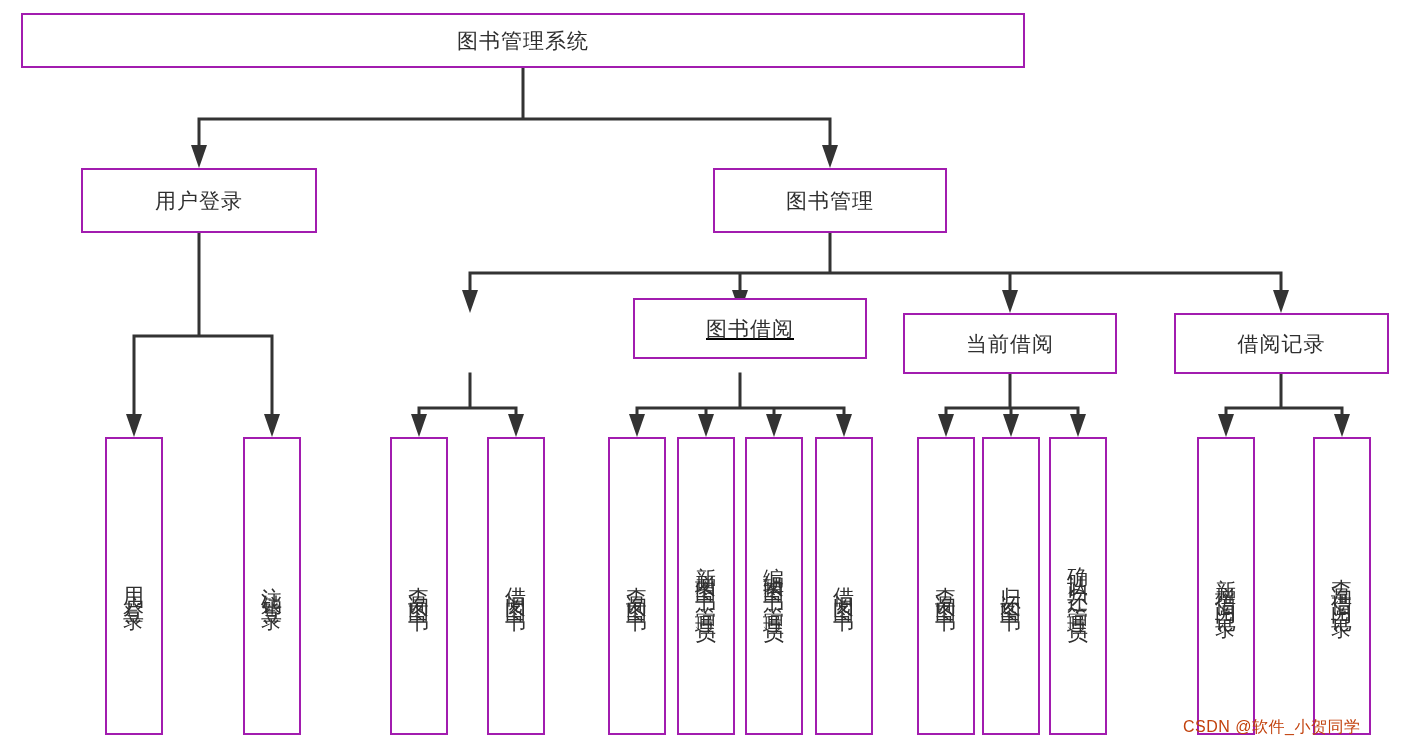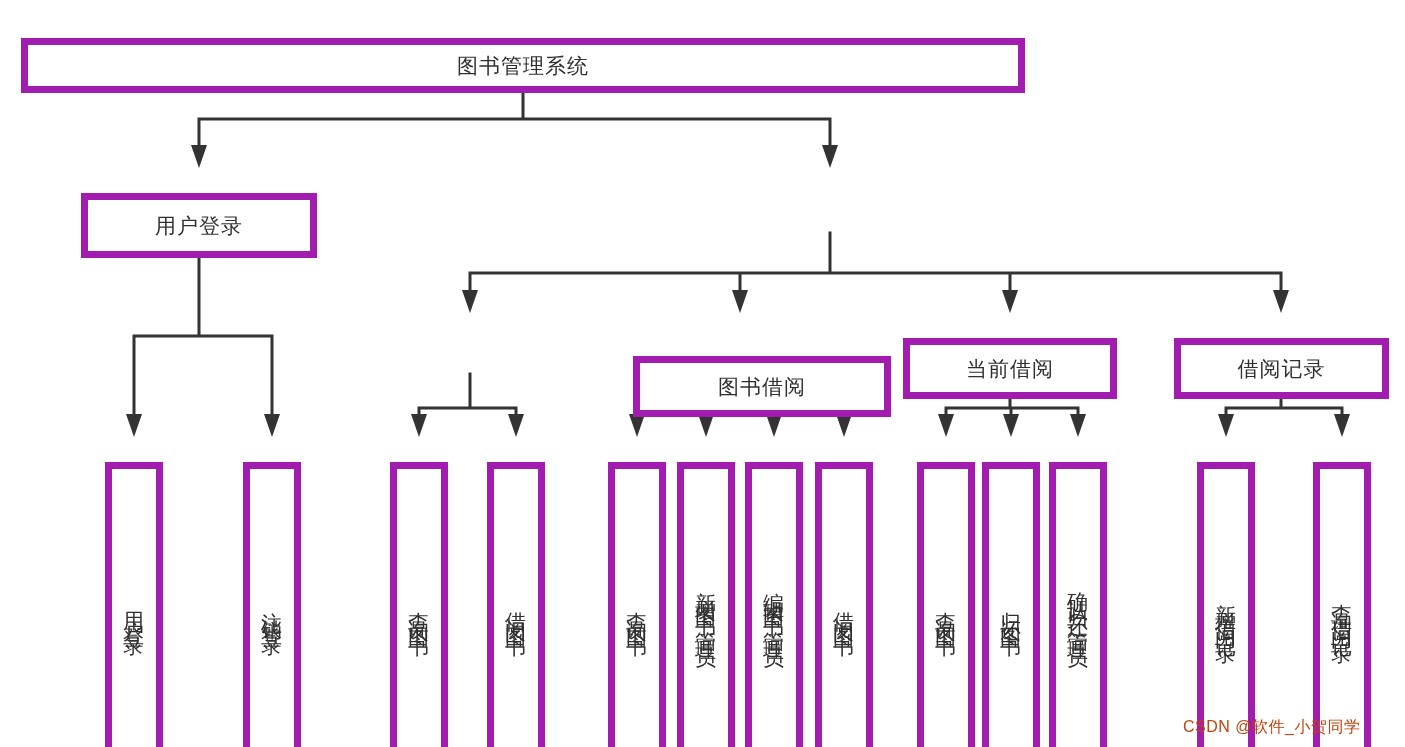--- a/index.html
+++ b/index.html
@@ -17,27 +17,26 @@
   }
   #connector-svg {
     position: absolute;
     left: 0; top: 0;
     width: 1405px; height: 747px;
     z-index: 1;
   }
   .box {
     position: absolute;
     box-sizing: border-box;
-    border: 7px solid #a21caf;
+    border: 2px solid #a21caf;
     background: #ffffff;
     display: flex;
     align-items: center;
     justify-content: center;
     z-index: 2;
-    margin-top: 25px;
   }
   .hbox .lbl {
     color: #2f2f2f;
     font-size: 21px;
     letter-spacing: 1px;
     white-space: nowrap;
   }
   .vbox .lbl {
     color: #2f2f2f;
     font-size: 21px;
@@ -45,21 +44,21 @@
     text-orientation: mixed;
     letter-spacing: 8px;
     line-height: 1;
     white-space: nowrap;
   }
   
   #node-root        { left: 21px;   top: 13px;  width: 1004px; height: 55px; }
   #node-user-login  { left: 81px;   top: 168px; width: 236px;  height: 65px; }
   #node-book-mgmt   { left: 713px;  top: 168px; width: 234px;  height: 65px; }
   #node-new-book    { left: 363px;  top: 313px; width: 215px;  height: 61px; }
-  #node-book-borrow { left: 633px;  top: 331px; width: 258px;  height: 61px; }
+  #node-book-borrow { left: 633px;  top: 298px; width: 234px;  height: 61px; text-decoration: underline; }
   #node-cur-borrow  { left: 903px;  top: 313px; width: 214px;  height: 61px; text-align: center; }
   #node-borrow-rec  { left: 1174px; top: 313px; width: 215px;  height: 61px; }
   
   .vbox { top: 437px; width: 58px; height: 298px; }
   #leaf-ul-login    { left: 105px;  }
   #leaf-ul-logout   { left: 243px;  }
   #leaf-nb-query    { left: 390px;  }
   #leaf-nb-borrow   { left: 487px;  }
   #leaf-bb-query    { left: 608px;  }
   #leaf-bb-add      { left: 677px;  }
@@ -129,20 +128,23 @@
     </g>
   </svg>
 
   <div id="node-root" class="box hbox">
     <span class="lbl">图书管理系统</span>
   </div>
 
   <div id="node-user-login" class="box hbox">
     <span class="lbl">用户登录</span>
   </div>
+  <div id="node-book-mgmt" class="box hbox">
+    <span class="lbl">图书管理</span>
+  </div>
 
   <div id="node-book-borrow" class="box hbox">
     <span class="lbl">图书借阅</span>
   </div>
   <div id="node-cur-borrow" class="box hbox">
     <span class="lbl">当前借阅</span>
   </div>
   <div id="node-borrow-rec" class="box hbox">
     <span class="lbl">借阅记录</span>
   </div>

